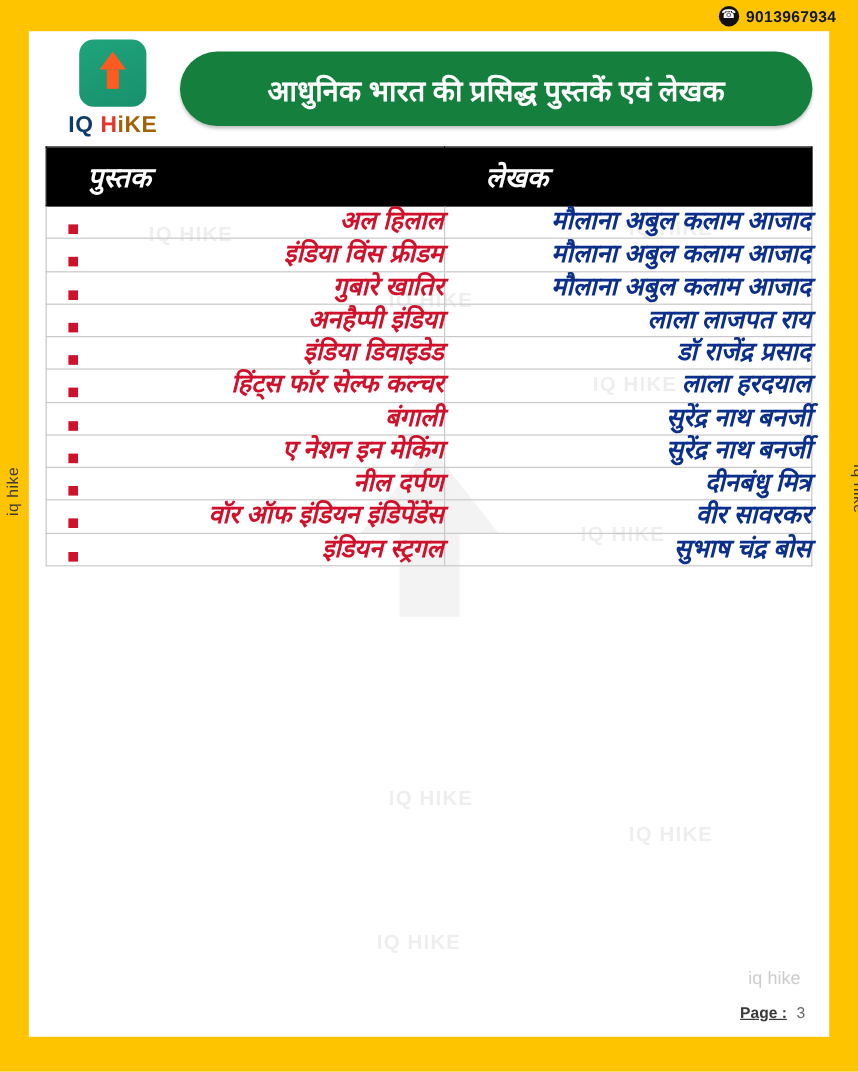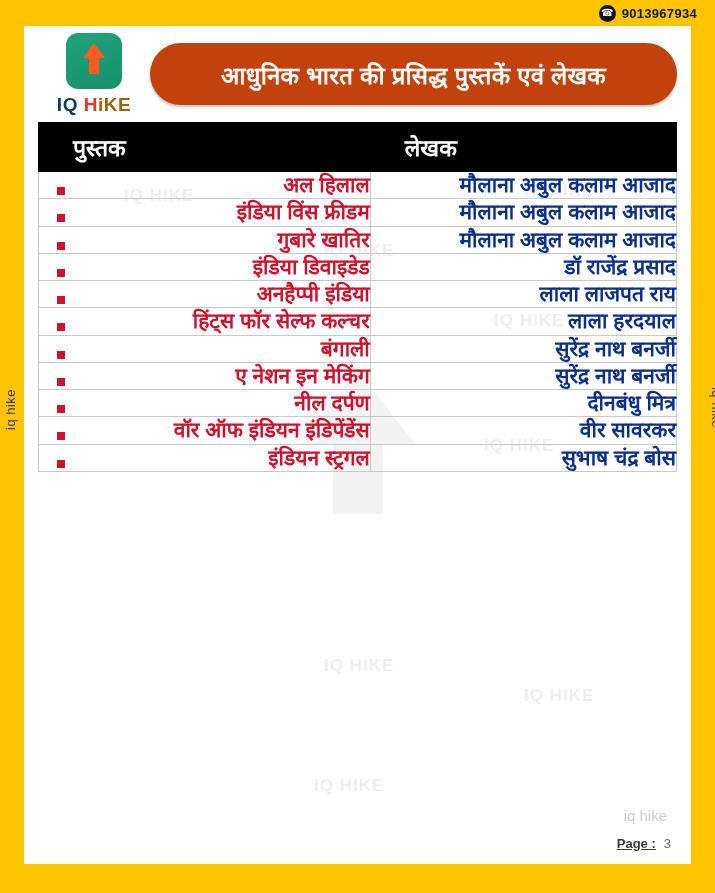--- a/index.html
+++ b/index.html
@@ -127,27 +127,28 @@
     font-weight: bold;
     letter-spacing: .5px;
   }
   .logo-text .iq { color: #0f3b66; }
   .logo-text .hike { color: #a16207; }
   .logo-text .h { color: #e8332a; }
 
   .banner {
     flex: 1 1 auto;
     margin: 0 14px 0 4px;
-    background: #c2410c;
+    background: #15803d;
     border-radius: 34px;
     height: 62px;
     display: flex;
     align-items: center;
     justify-content: center;
     box-shadow: 0 2px 3px rgba(0,0,0,.25);
+    font-family: Liberation Serif, serif;
   }
   .banner-title {
     color: #ffffff;
     font-size: 24px;
     font-weight: bold;
     letter-spacing: .2px;
     text-align: center;
   }
 
   
@@ -191,20 +192,21 @@
     pointer-events: none;
   }
 
   
   .table {
     position: relative;
     margin: 0 14px;
     border-collapse: collapse;
     width: calc(100% - 28px);
     z-index: 2;
+    font-style: italic;
   }
   .table th, .table td {
     border: 1px solid #c9c9c9;
     padding: 0;
     text-align: right;
   }
   .thead th {
     background: #000000;
     color: #ffffff;
     font-size: 23px;
@@ -329,26 +331,26 @@
       </tr>
       <tr>
         <td class="cell-book"><span class="bullet"></span><span>इंडिया विंस फ्रीडम</span></td>
         <td class="cell-author">मौलाना अबुल कलाम आजाद</td>
       </tr>
       <tr>
         <td class="cell-book"><span class="bullet"></span><span>गुबारे  खातिर</span></td>
         <td class="cell-author">मौलाना अबुल कलाम आजाद</td>
       </tr>
       <tr>
+        <td class="cell-book"><span class="bullet"></span><span>अनहैप्पी इंडिया</span></td>
+        <td class="cell-author">लाला लाजपत राय</td>
+      </tr>
+      <tr>
         <td class="cell-book"><span class="bullet"></span><span>इंडिया डिवाइडेड</span></td>
         <td class="cell-author">डॉ राजेंद्र प्रसाद</td>
-      </tr>
-      <tr>
-        <td class="cell-book"><span class="bullet"></span><span>अनहैप्पी इंडिया</span></td>
-        <td class="cell-author">लाला लाजपत राय</td>
       </tr>
       <tr>
         <td class="cell-book"><span class="bullet"></span><span>हिंट्स फॉर सेल्फ कल्चर</span></td>
         <td class="cell-author">लाला हरदयाल</td>
       </tr>
       <tr>
         <td class="cell-book"><span class="bullet"></span><span>बंगाली</span></td>
         <td class="cell-author">सुरेंद्र नाथ बनर्जी</td>
       </tr>
       <tr>

